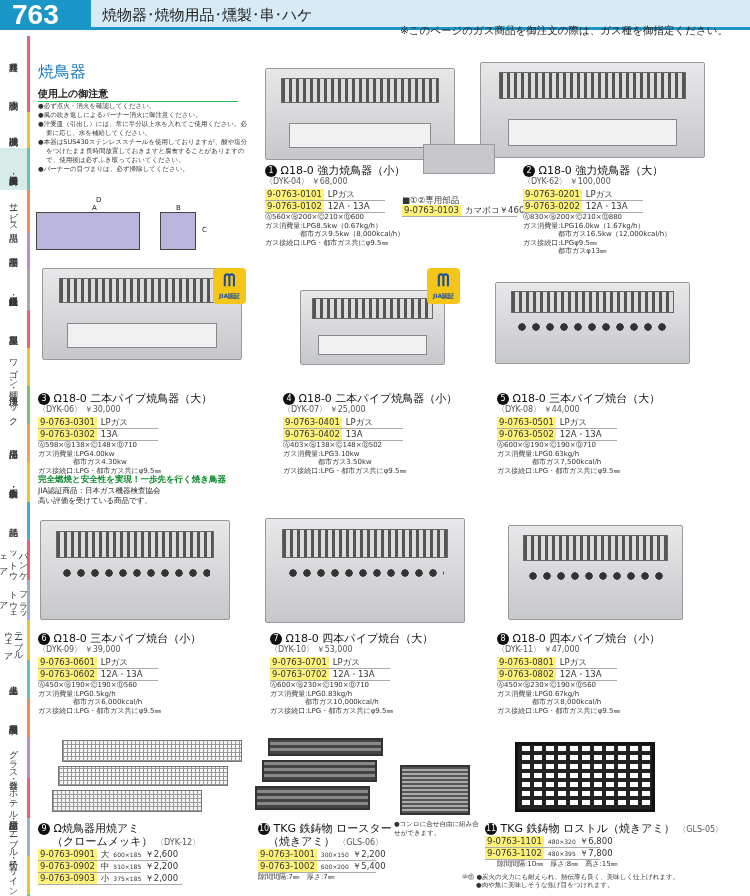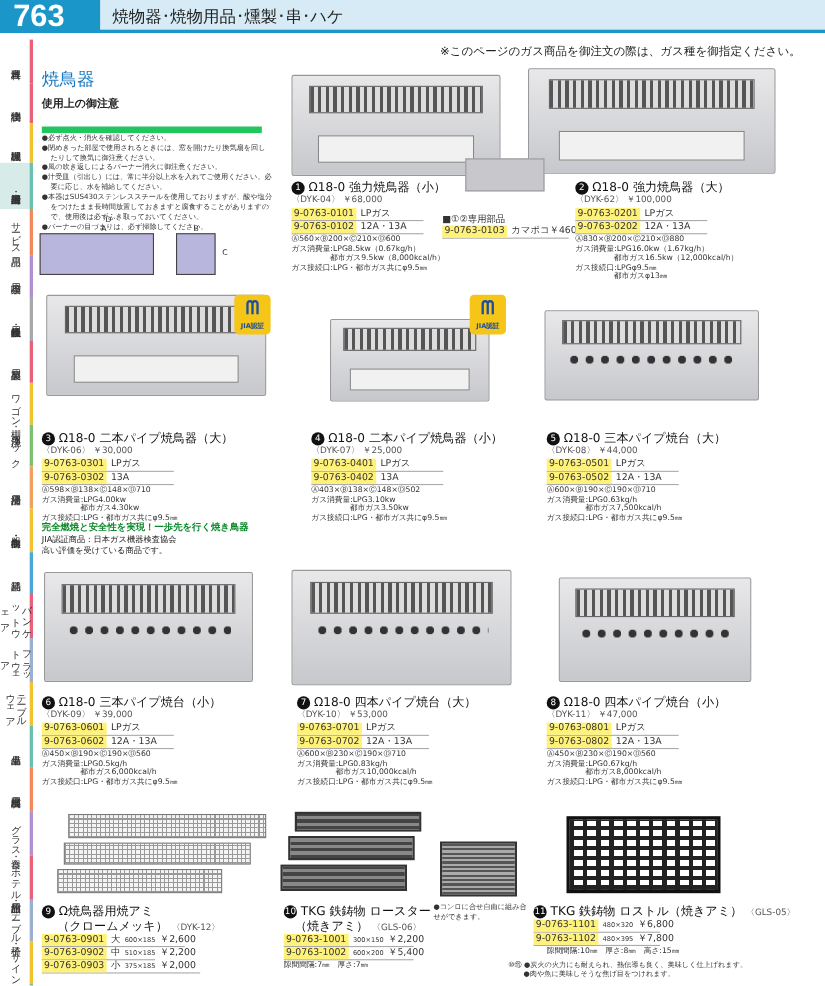--- a/index.html
+++ b/index.html
@@ -1,26 +1,26 @@
 <!DOCTYPE html>
 <html><head>
 <meta charset="utf-8">
 <style>
 *{box-sizing:border-box;margin:0;padding:0}
 body{width:750px;height:896px;background:#fff;font-family:"DejaVu Sans","Liberation Sans",sans-serif;color:#222;position:relative;overflow:hidden}
 .header{position:absolute;left:0;top:0;width:750px;height:30px;background:#d6ebf5;border-bottom:3px solid #1a96c8}
 .pagenum{position:absolute;left:0;top:0;width:91px;height:30px;background:#1a96c8;color:#fff;font-family:"Liberation Sans",sans-serif;font-weight:bold;font-size:28px;line-height:30px;padding-left:12px}
 .hdr-title{position:absolute;left:102px;top:0;font-size:15px;line-height:30px;color:#222}
-.gasnote{position:absolute;left:400px;top:40px;font-size:10.5px;color:#222}
+.gasnote{position:absolute;left:400px;top:24px;font-size:10.5px;color:#222}
 .sidebar{position:absolute;left:0;top:36px;width:32px}
 .tab{position:relative;width:30px;font-size:9px;line-height:10px;color:#333;display:flex;align-items:center;justify-content:center;writing-mode:vertical-rl;text-align:center;border-right:3px solid #ccc}
 .tab.active{background:#d7ece8}
 .section-title{position:absolute;left:38px;top:62px;color:#1a7bc0;font-size:16px}
 .notes{position:absolute;left:38px;top:82px;width:210px}
-.notes h4{font-size:10px;font-weight:bold;border-bottom:6px solid #22c55e;display:inline-block;width:200px;padding-bottom:14px}
+.notes h4{font-size:10px;font-weight:bold;border-bottom:1px solid #22c55e;display:inline-block;width:200px;padding-bottom:0}
 .notes li{list-style:none;font-size:6.5px;line-height:9px;padding-left:8px;text-indent:-8px;color:#333}
 .diagram{position:absolute;left:36px;top:196px;width:170px;height:66px}
 .box{position:absolute;background:#b9b6de;border:1px solid #444}
 .dimlbl{position:absolute;font-size:7px}
 .prod{position:absolute;font-size:7px;line-height:9px;color:#333}
 .prod .ttl{font-size:11px;line-height:13px;color:#111;white-space:nowrap}
 .prod .num{display:inline-block;width:12px;height:12px;border-radius:50%;background:#111;color:#fff;font-size:8px;line-height:12px;text-align:center;vertical-align:1px}
 .prod .sub{font-size:8px;color:#555;margin-bottom:3px}
 .prod .row{display:flex;border-bottom:1px solid #aaa;font-size:8.5px;line-height:11px;width:120px}
 .prod .code{background:#fff27a;padding:0 2px;white-space:nowrap}
@@ -72,21 +72,20 @@
   <div class="tab" style="height:38px;border-color:#9ab0d0">テーブル・椅子</div>
   <div class="tab" style="height:38px;border-color:#f2c230">サイン</div>
   <div class="tab" style="height:40px;border-color:#6ac0b0">店舗備品</div>
 </div>
 
 <div class="section-title">焼鳥器</div>
 <div class="notes">
   <h4>使用上の御注意</h4>
   <ul>
     <li>●必ず点火・消火を確認してください。</li>
-    <li>●閉めきった部屋で使用されるときには、窓を開けたり換気扇を回したりして換気に御注意ください。</li>
     <li>●風の吹き返しによるバーナー消火に御注意ください。</li>
     <li>●汁受皿（引出し）には、常に半分以上水を入れてご使用ください。必要に応じ、水を補給してください。</li>
     <li>●本器はSUS430ステンレススチールを使用しておりますが、酸や塩分をつけたまま長時間放置しておきますと腐食することがありますので、使用後は必ずふき取っておいてください。</li>
     <li>●バーナーの目づまりは、必ず掃除してください。</li>
   </ul>
 </div>
 
 <div class="diagram">
   <div class="dimlbl" style="left:60px;top:0">D</div>
   <div class="dimlbl" style="left:56px;top:8px">A</div>

